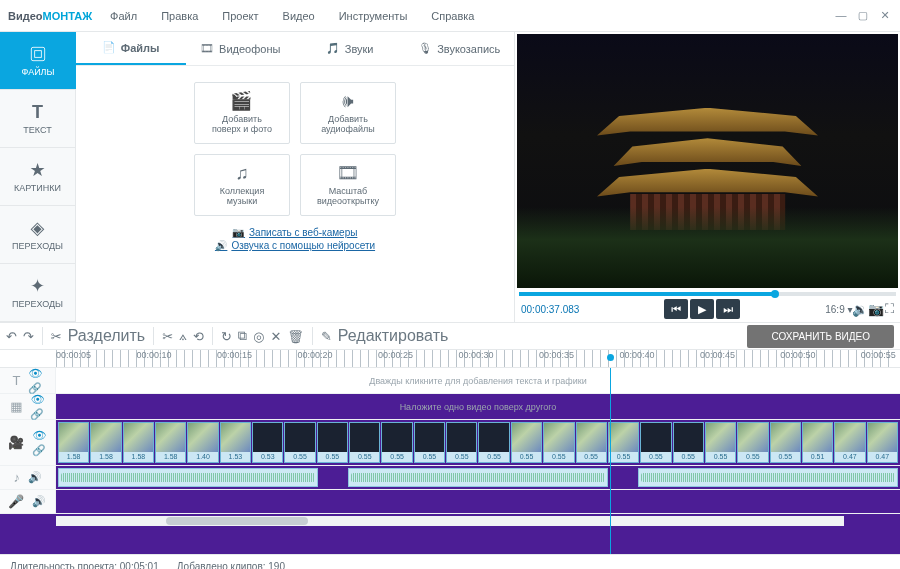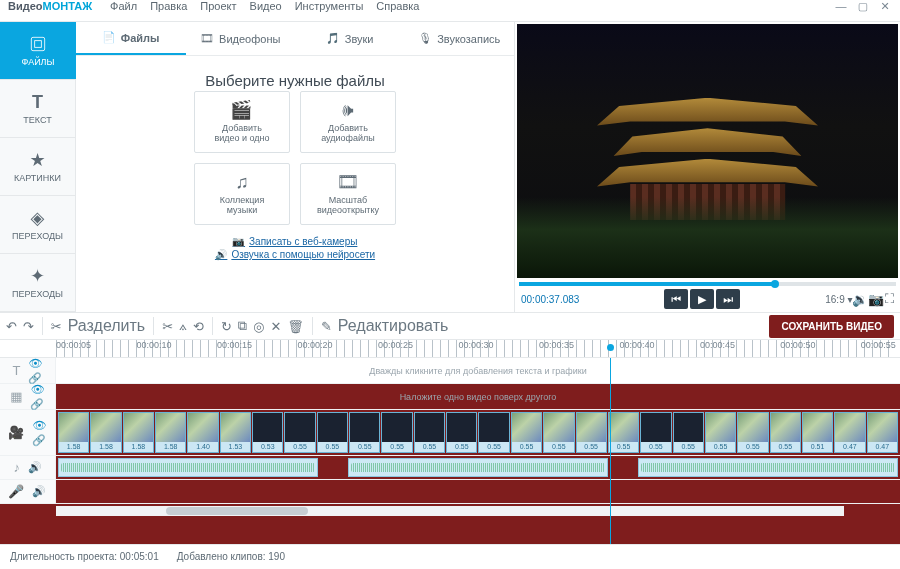--- a/index.html
+++ b/index.html
@@ -1,22 +1,22 @@
 <!DOCTYPE html>
 <html><head>
 <meta charset="utf-8">
 <style>
   * { box-sizing: border-box; margin: 0; padding: 0; }
   body { font-family: "Segoe UI", Arial, sans-serif; font-size: 11px; color: #495865; background: #fff; width: 900px; height: 569px; overflow: hidden; }
   
-  .titlebar { height: 22px; display: flex; padding: 0 8px; background: #fff; border-bottom: 1px solid #e5e8ea; }
+  .titlebar { height: 32px; display: flex; align-items: center; padding: 0 8px; background: #fff; border-bottom: 1px solid #e5e8ea; }
   .logo { font-size: 11px; color: #515b67; }
   .logo b { font-weight: 600; }
   .logo .accent { color: #00a5d9; font-weight: 700; }
-  .menu { display: flex; gap: 13px; margin-left: 18px; color: #5b6770; }
+  .menu { display: flex; gap: 24px; margin-left: 18px; color: #5b6770; }
   .menu span { cursor: default; }
   .winctl { margin-left: auto; display: flex; gap: 8px; color: #7b8893; }
   .winctl span { width: 14px; text-align: center; }
   
   .upper { display: flex; height: 290px; }
   .sidebar { width: 76px; display: flex; flex-direction: column; }
   .sbtn { flex: 1; display: flex; flex-direction: column; align-items: center; justify-content: center; gap: 3px; font-size: 9px; color: #5e6b75; border-right: 1px solid #e5e8ea; border-bottom: 1px solid #e5e8ea; background: #f7f9fa; }
   .sbtn.active { background: #0aa6e0; color: #fff; border-right: none; }
   .sbtn.active svg { stroke: #fff; fill: none; }
   .sbtn svg { width: 20px; height: 20px; }
@@ -50,23 +50,23 @@
   .playgrp { margin: 0 auto; display: flex; gap: 2px; }
   .pbtn { width: 24px; height: 20px; background: #2e3d4a; color: #fff; display: flex; align-items: center; justify-content: center; font-size: 11px; border-radius: 2px; }
   .pright { display: flex; align-items: center; color: #5e6b75; font-size: 10px; }
   .pright .ic { font-size: 13px; }
   
   .tlbar { height: 28px; border-top: 1px solid #e5e8ea; border-bottom: 1px solid #e5e8ea; display: flex; align-items: center; padding: 0 6px; gap: 8px; background: #fff; }
   .tlbar .grp { display: flex; align-items: center; gap: 6px; color: #6b7882; }
   .tlbar .sep { width: 1px; height: 18px; background: #e0e4e7; }
   .tlbar .lbl { font-size: 16px; color: #6b7882; }
   .tlbar .ic { font-size: 13px; }
-  .savebtn { margin-left: auto; background: #7f1d1d; color: #fff; font-weight: 700; font-size: 10px; padding: 6px 12px; border-radius: 2px; }
+  .savebtn { margin-left: auto; background: #737373; color: #fff; font-weight: 400; font-size: 10px; padding: 6px 24px; border-radius: 2px; }
   
-  .timeline { height: 204px; display: flex; flex-direction: column; background: #7f1d1d; position: relative; }
+  .timeline { height: 204px; display: flex; flex-direction: column; background: #4c1d95; position: relative; }
   .ruler { height: 18px; background: #fff; border-bottom: 1px solid #e5e8ea; position: relative; }
   .ruler .ticks { position: absolute; left: 56px; right: 4px; top: 0; bottom: 0; background: repeating-linear-gradient(90deg, #b9c2c9 0 1px, transparent 1px 8px); }
   .ruler .tlabels { position: absolute; left: 56px; right: 4px; top: 0; display: flex; justify-content: space-between; font-size: 9px; color: #7b8893; }
   .playhead { position: absolute; top: 18px; bottom: 0; left: 610px; width: 1px; background: #0aa6e0; z-index: 5; }
   .playhead::before { content: ""; position: absolute; top: -14px; left: -3px; width: 7px; height: 7px; background: #0aa6e0; border-radius: 50%; }
   .track { display: flex; border-bottom: 1px solid #eef1f3; }
   .trhead { width: 56px; display: flex; align-items: center; justify-content: center; gap: 4px; background: #f9fafb; border-right: 1px solid #eef1f3; }
   .trhead .col { display: flex; flex-direction: column; gap: 2px; color: #0a8dc7; font-size: 11px; }
   .trhead .tic { color: #9aa5ad; font-size: 13px; margin-right: 4px; }
   .trbody { flex: 1; position: relative; }
@@ -158,26 +158,25 @@
       <div class="tab">
         <span>🎵</span>
           <span>Звуки</span>
       </div>
       <div class="tab">
         <span>🎙</span>
           <span>Звукозапись</span>
       </div>
     </div>
     <div class="midbody">
-      <h2>Выберите нужные файлы</h2>
       <div class="cardgrid">
         <div class="card">
           <span class="ic">🎬</span>
           <span>Добавить</span>
-            <span>видео и одно</span>
+            <span>поверх и фото</span>
         </div>
         <div class="card">
           <span class="ic">🕪</span>
           <span>Добавить</span>
             <span>аудиофайлы</span>
         </div>
         <div class="card">
           <span class="ic">♫</span>
           <span>Коллекция</span>
             <span>музыки</span>

